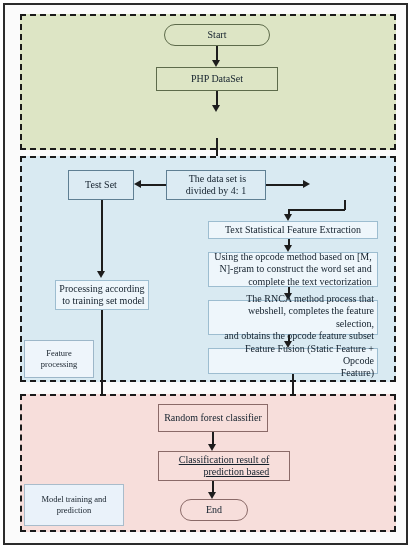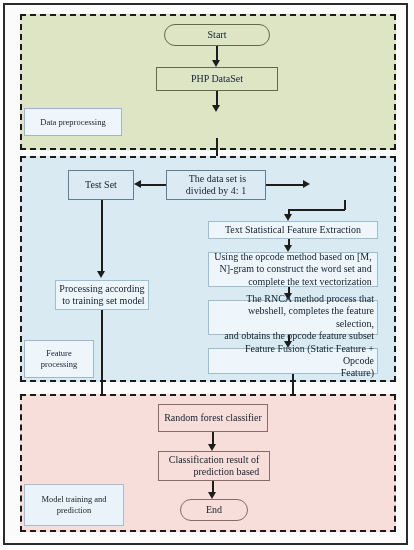--- a/index.html
+++ b/index.html
@@ -35,23 +35,20 @@
   .arrow-l{position:absolute;width:0;height:0;border-top:4.5px solid transparent;border-bottom:4.5px solid transparent;border-right:7px solid #1d1d1d;}
   .arrow-r{position:absolute;width:0;height:0;border-top:4.5px solid transparent;border-bottom:4.5px solid transparent;border-left:7px solid #1d1d1d;}
 </style>
 </head>
 <body>
 
 <div id="root">
   <div class="outer-frame"></div>
 
   <div class="section sec-pre"></div>
-  <div class="legend legend-pre">
-    <span>Data preprocessing</span>
-  </div>
 
   <div class="node n-green term" style="left:164px;top:24px;width:106px;height:22px;">
     <span>Start</span>
   </div>
 
   <div class="vline" style="left:216px;top:46px;height:16px;"></div>
   <div class="arrow-d" style="left:212px;top:60px;"></div>
 
   <div class="node n-green" style="left:156px;top:67px;width:122px;height:24px;">
     <span>PHP DataSet</span>
@@ -157,21 +154,21 @@
     </span>
   </div>
 
   <div class="node n-pink" style="left:158px;top:404px;width:110px;height:28px;">
     <span>Random forest classifier</span>
   </div>
 
   <div class="vline" style="left:212px;top:432px;height:14px;"></div>
   <div class="arrow-d" style="left:208px;top:444px;"></div>
 
-  <div class="node n-pink" style="left:158px;top:451px;width:112px;height:30px;">
+  <div class="node n-pink" style="left:158px;top:451px;width:132px;height:30px;text-decoration:underline;">
     <span>
       <span>Classification result of</span><br>
       <span>prediction based</span>
     </span>
   </div>
 
   <div class="vline" style="left:212px;top:481px;height:13px;"></div>
   <div class="arrow-d" style="left:208px;top:492px;"></div>
 
   <div class="node n-pink term" style="left:180px;top:499px;width:68px;height:22px;">

